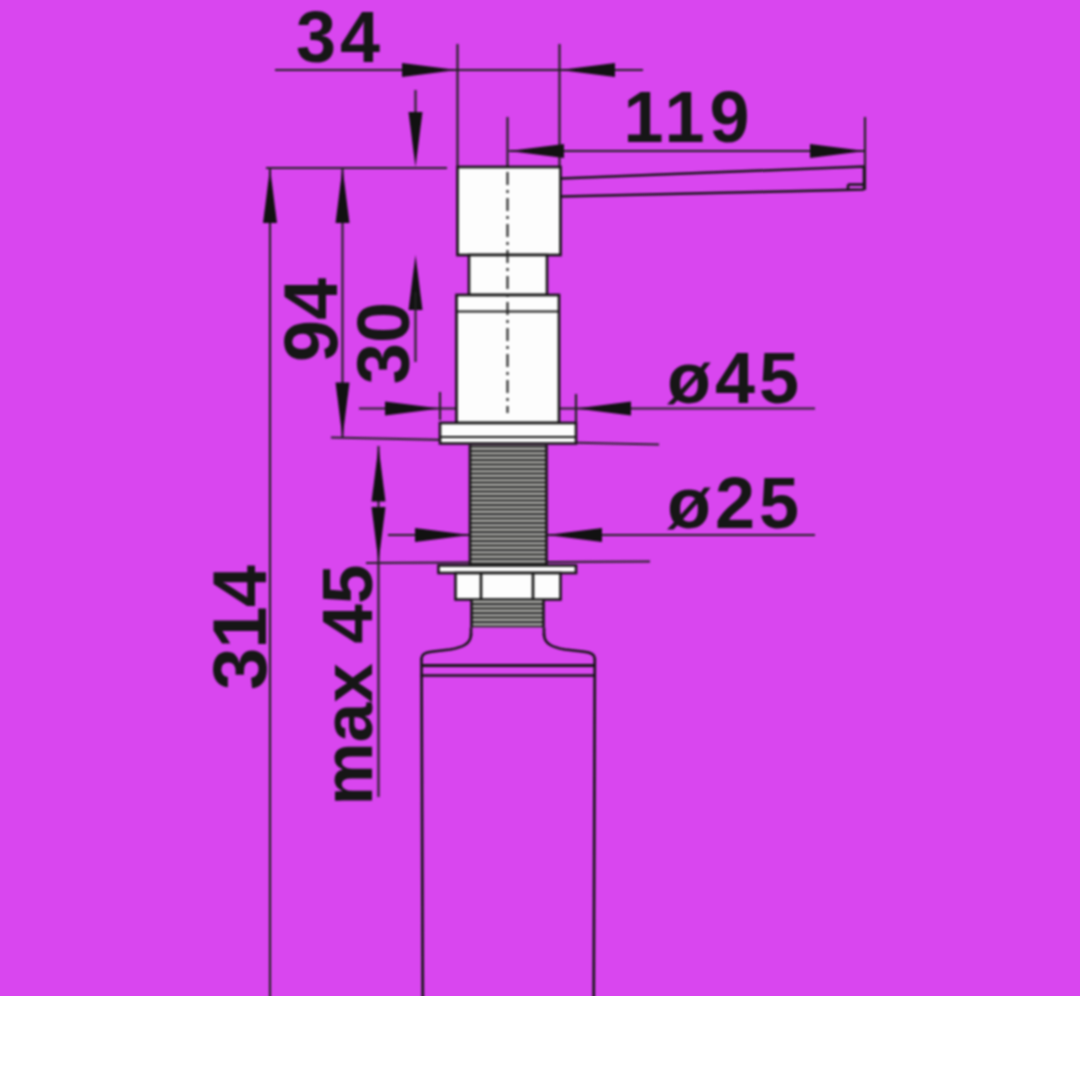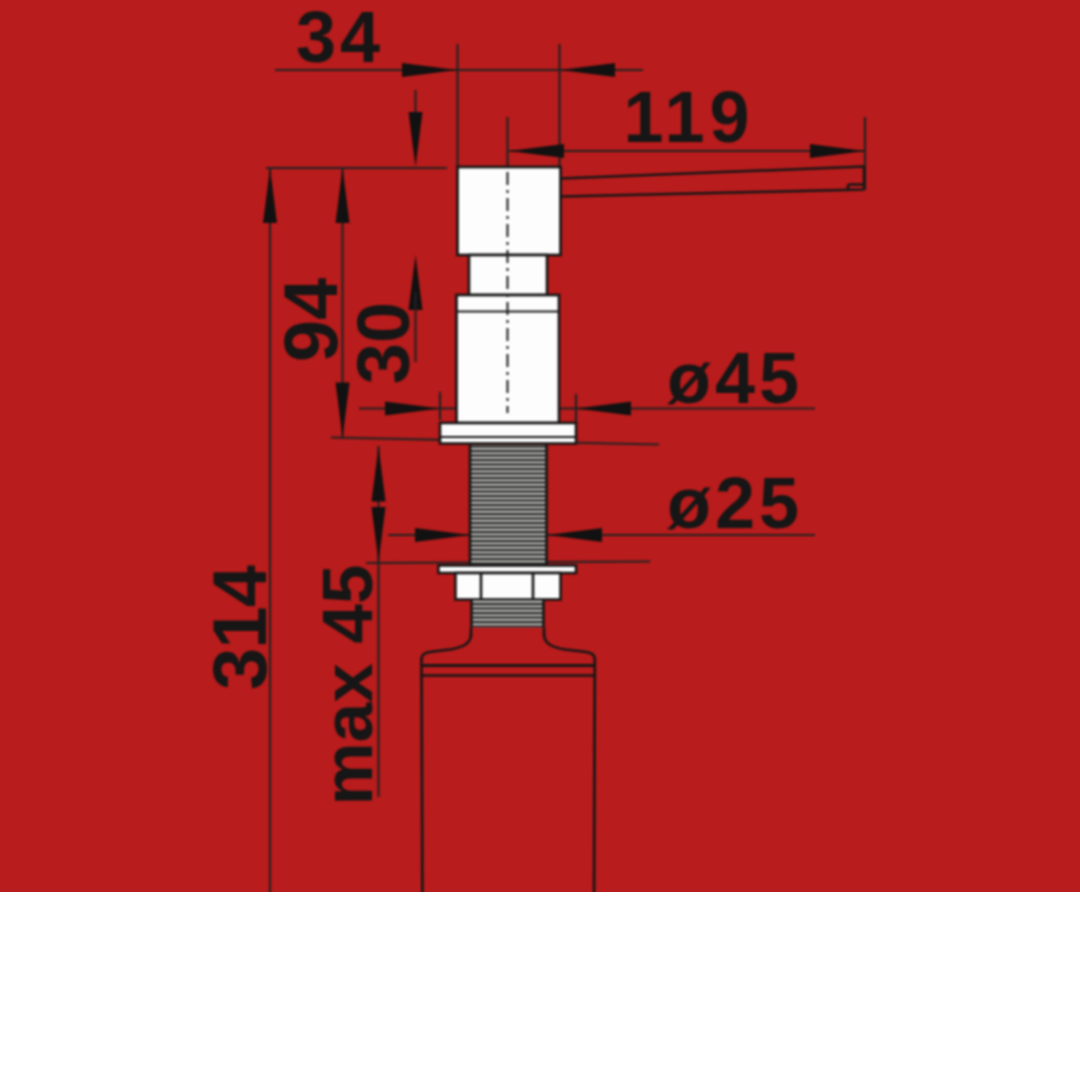--- a/index.html
+++ b/index.html
@@ -1,16 +1,16 @@
 <!DOCTYPE html>
 <html><head>
 <meta charset="utf-8">
 <style>
   html,body{margin:0;padding:0;background:#ffffff;}
-  .page{width:1080px;height:892px;position:relative;background:#b91c1c;overflow:hidden;}
+  .page{width:1080px;height:996px;position:relative;background:#d946ef;overflow:hidden;}
   svg{position:absolute;top:0;left:0;filter:blur(0.8px);}
   text{font-family:"Liberation Sans", sans-serif;font-weight:bold;fill:#161616;}
 </style>
 </head>
 <body>
 
 <div class="page">
 <svg width="1080" height="1080" viewBox="0 0 1080 1080">
 <defs>
   <pattern id="thr" width="10" height="4.5" patternUnits="userSpaceOnUse">

